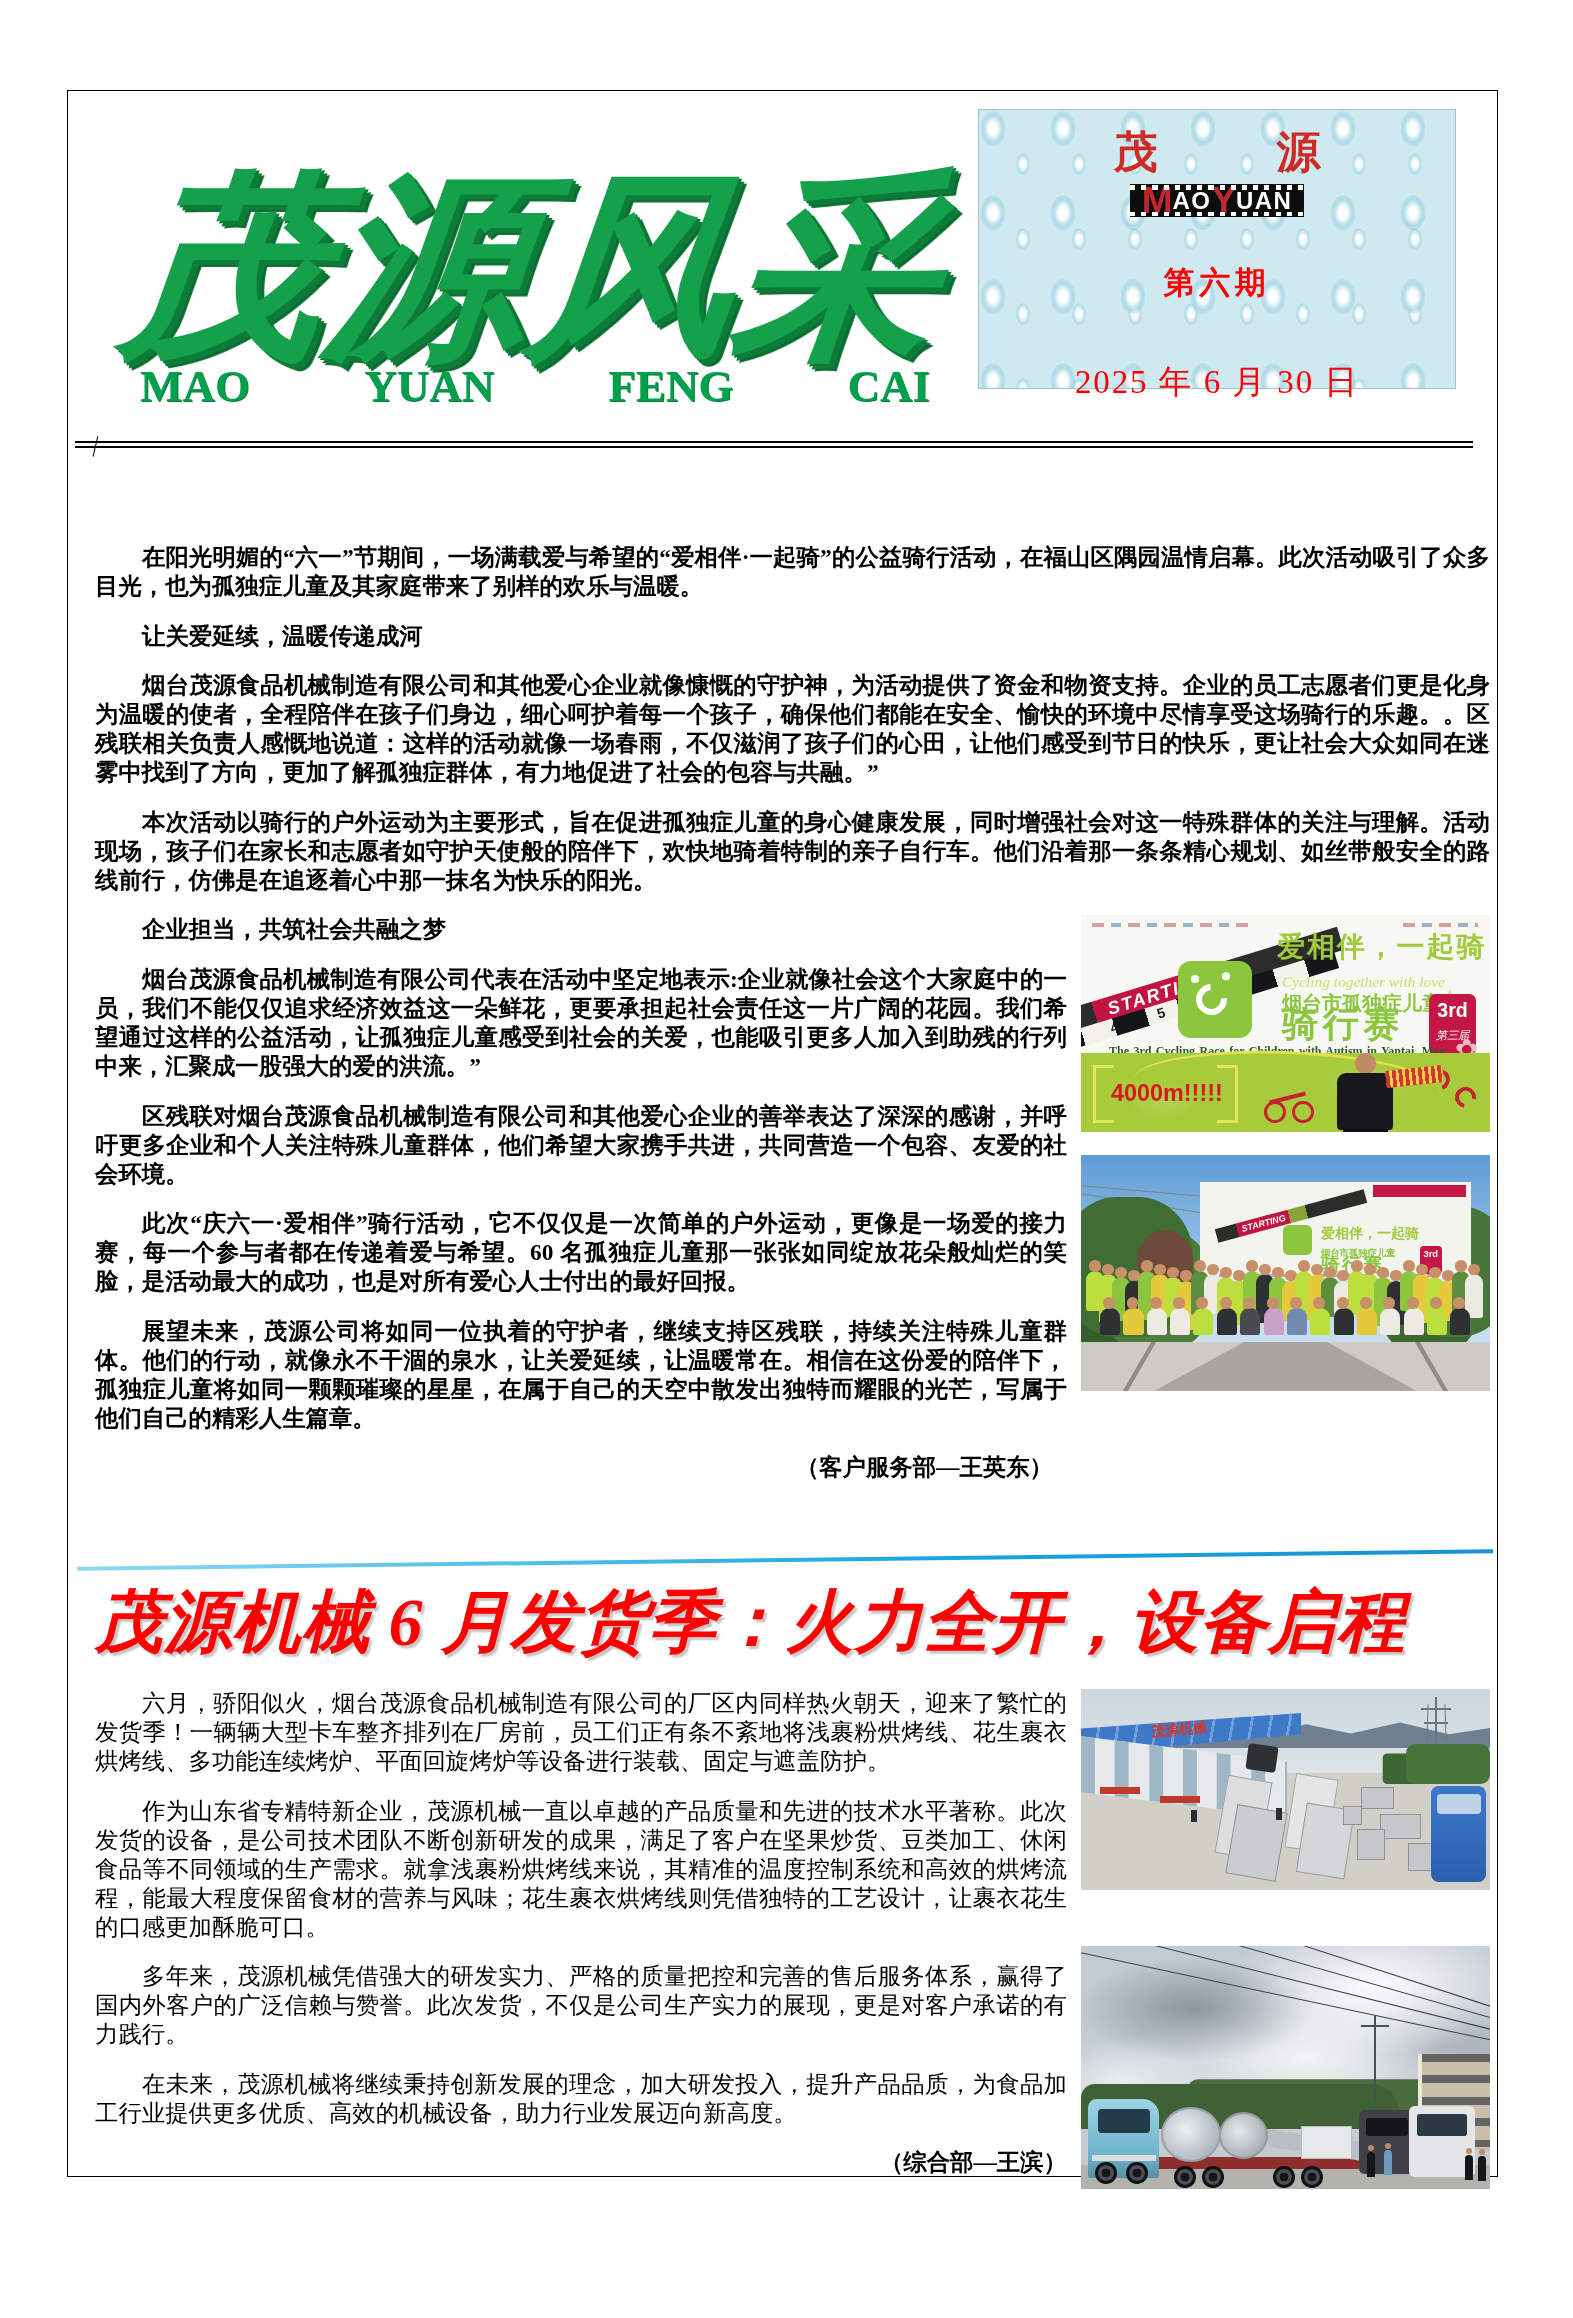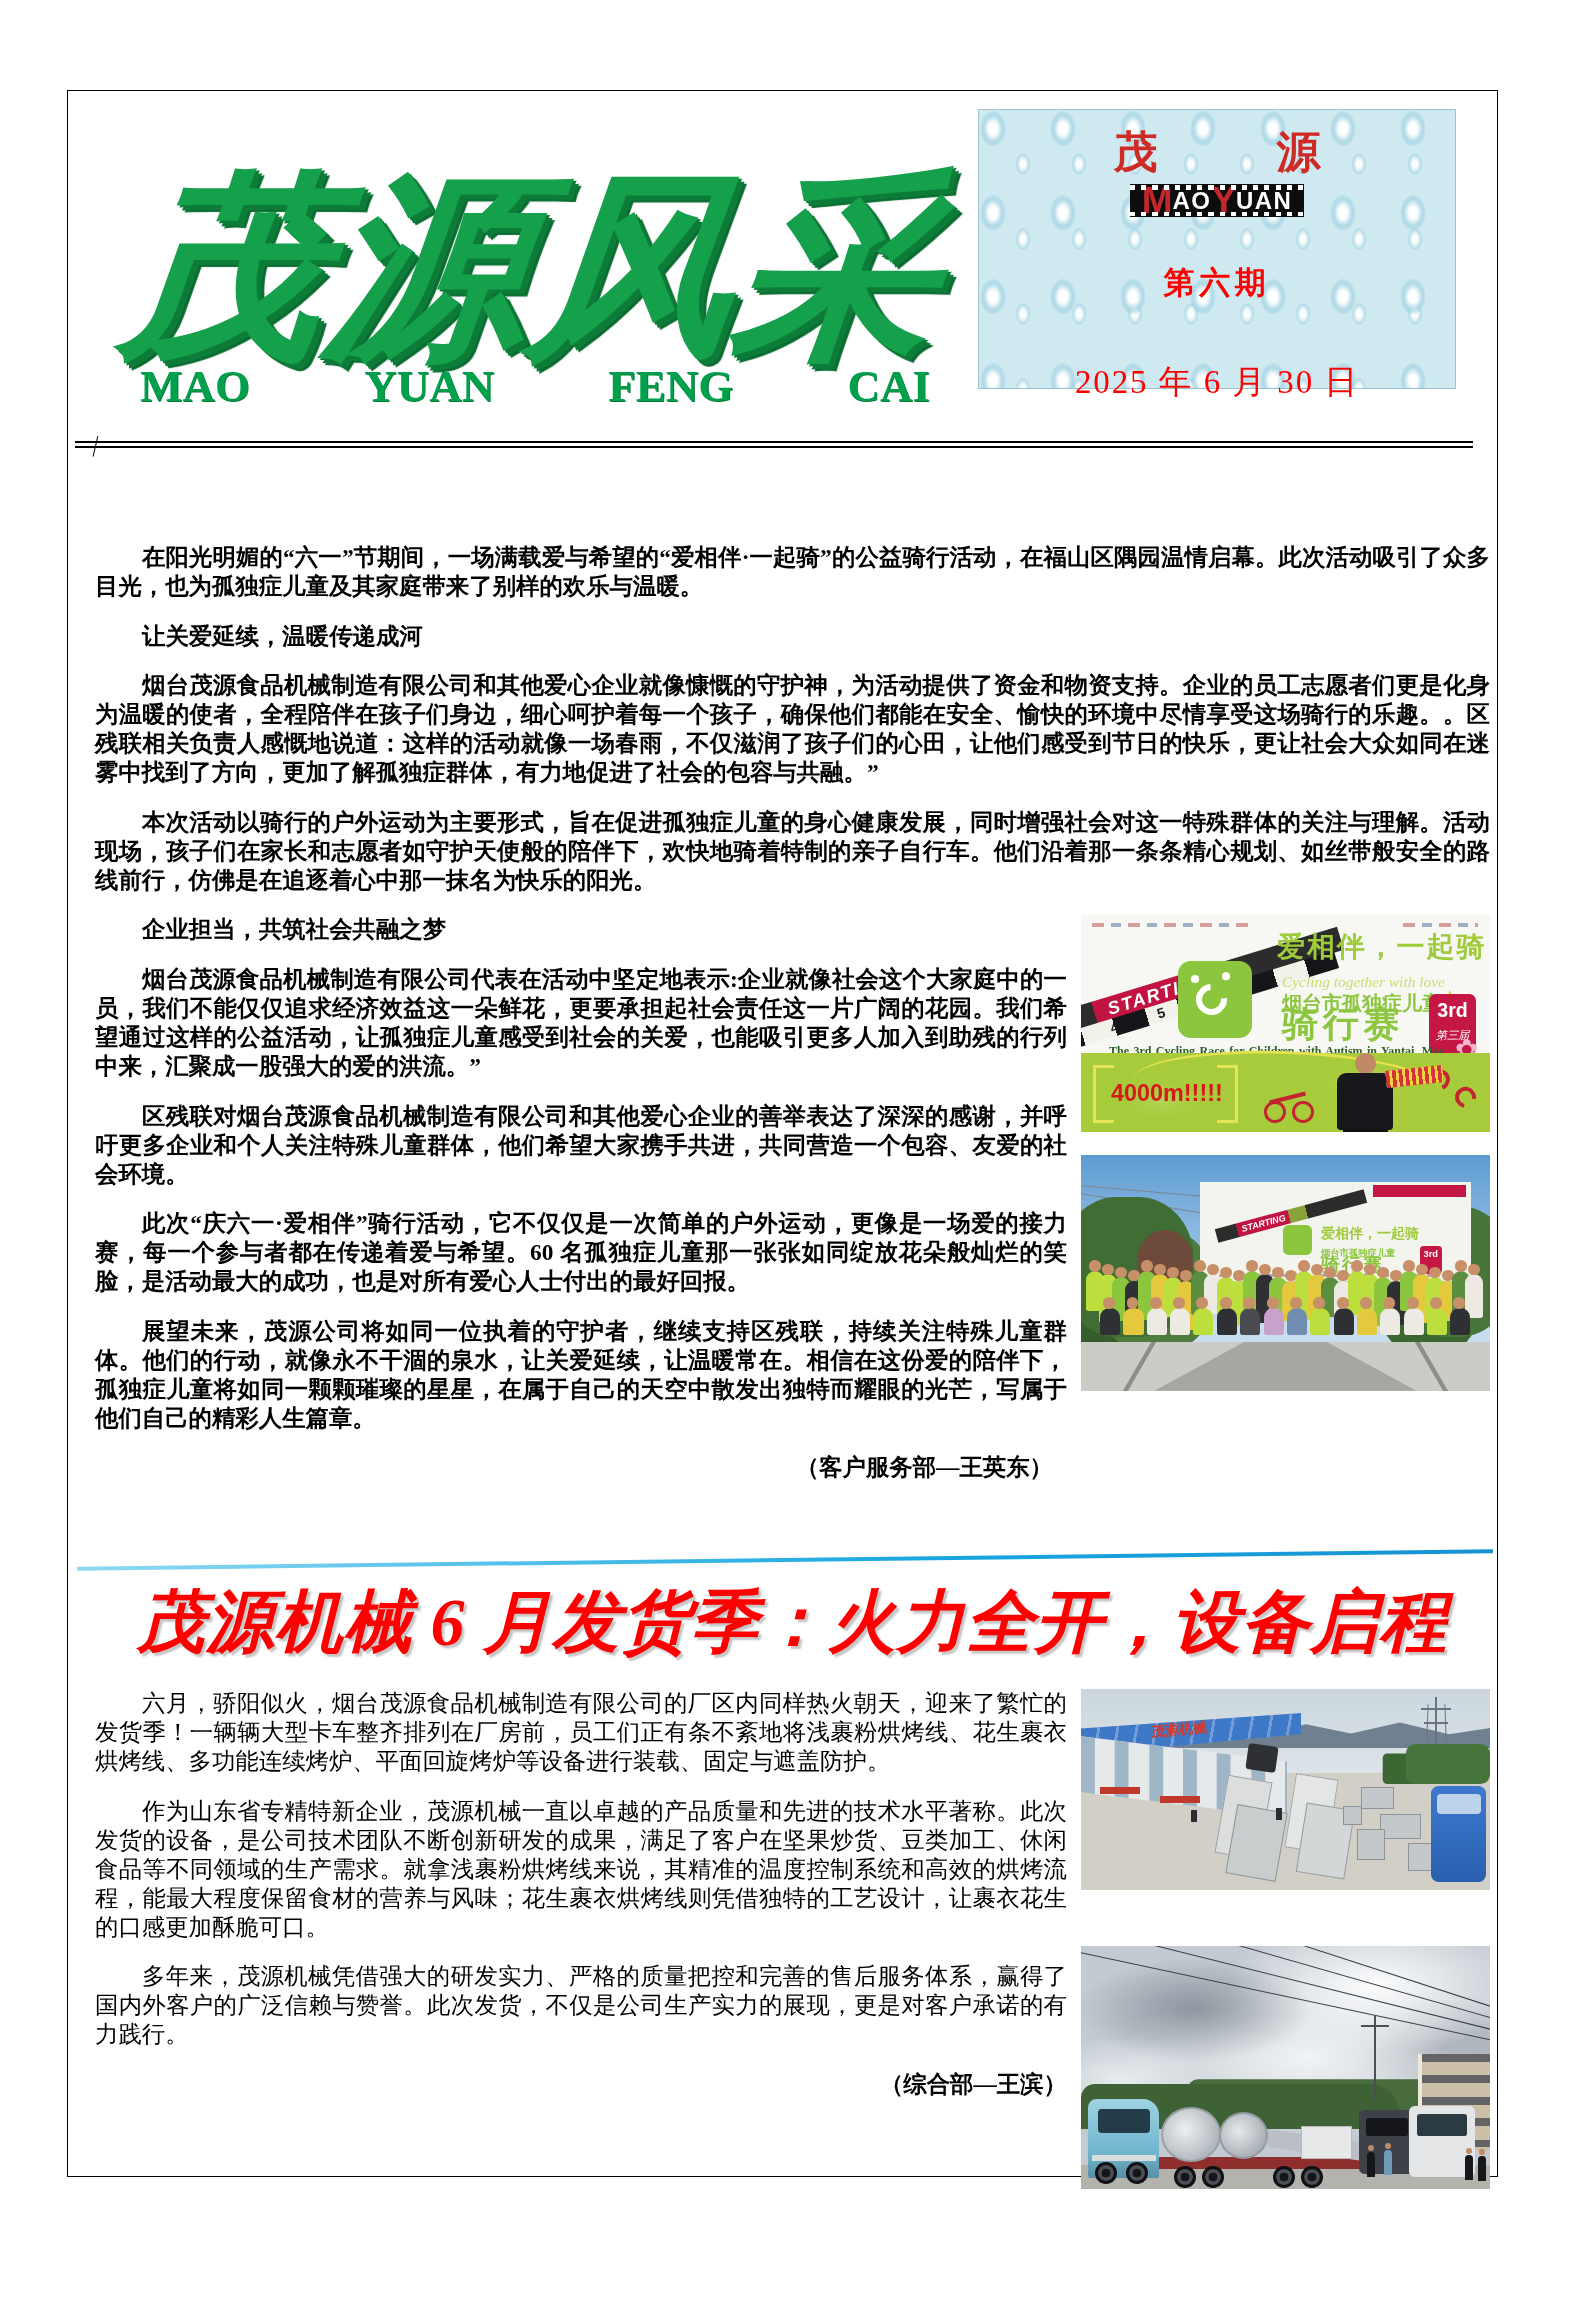--- a/index.html
+++ b/index.html
@@ -55,21 +55,21 @@
   .body p{margin:0 0 20.6px 0;text-indent:47px;font-weight:bold;}
   .body p.sub{font-weight:bold;margin-bottom:20.6px;}
   .byline{font-weight:bold;text-align:right;margin:2.8px 0 0 0;}
   .byline.b1{margin-right:437px;}
 
   .divider{position:absolute;left:9.3px;top:1467px;width:1416px;height:4.2px;
            background:linear-gradient(90deg,#8FD9F2,#18A7E0 60%,#1792D2);
            transform:rotate(-0.7deg);}
 
   .a2wrap{position:absolute;left:27px;top:1492px;width:1395px;}
-  .a2title{position:static;width:100%;margin:0 0 27px 0;text-align:center;
+  .a2title{position:static;width:100%;margin:0 0 27px 0;text-align:left;
            font-size:68px;line-height:79px;font-weight:bold;font-style:italic;
            color:#FE0000;letter-spacing:0.9px;text-shadow:2.8px 2.8px 1.9px #c6c6c6;}
   .a2body{position:static;width:100%;font-size:23.4px;line-height:29px;text-align:justify;}
   .a2body p{margin:0 0 20.6px 0;text-indent:47px;}
 
   
   .pcol{float:right;width:409px;margin:0 0 4.7px 14px;}
   .photo{position:relative;width:409px;overflow:hidden;background:#eee;}
   .ph1{height:217px;margin-bottom:22.4px;}
   .ph2{height:236px;}
@@ -488,18 +488,19 @@
           <div class="fig f1"></div>
           <div class="fig f2"></div>
           <div class="fig f3"></div>
           <div class="fig f4"></div>
         </div>
       </div>
 
       <p>六月，骄阳似火，烟台茂源食品机械制造有限公司的厂区内同样热火朝天，迎来了繁忙的发货季！一辆辆大型卡车整齐排列在厂房前，员工们正有条不紊地将浅裹粉烘烤线、花生裹衣烘烤线、多功能连续烤炉、平面回旋烤炉等设备进行装载、固定与遮盖防护。</p>
       <p>作为山东省专精特新企业，茂源机械一直以卓越的产品质量和先进的技术水平著称。此次发货的设备，是公司技术团队不断创新研发的成果，满足了客户在坚果炒货、豆类加工、休闲食品等不同领域的生产需求。就拿浅裹粉烘烤线来说，其精准的温度控制系统和高效的烘烤流程，能最大程度保留食材的营养与风味；花生裹衣烘烤线则凭借独特的工艺设计，让裹衣花生的口感更加酥脆可口。</p>
       <p>多年来，茂源机械凭借强大的研发实力、严格的质量把控和完善的售后服务体系，赢得了国内外客户的广泛信赖与赞誉。此次发货，不仅是公司生产实力的展现，更是对客户承诺的有力践行。</p>
+      <p>在未来，茂源机械将继续秉持创新发展的理念，加大研发投入，提升产品品质，为食品加工行业提供更多优质、高效的机械设备，助力行业发展迈向新高度。</p>
       <p class="byline">（综合部—王滨）</p>
     </div>
   </div>
 
 </div>
 
 
 </body></html>

